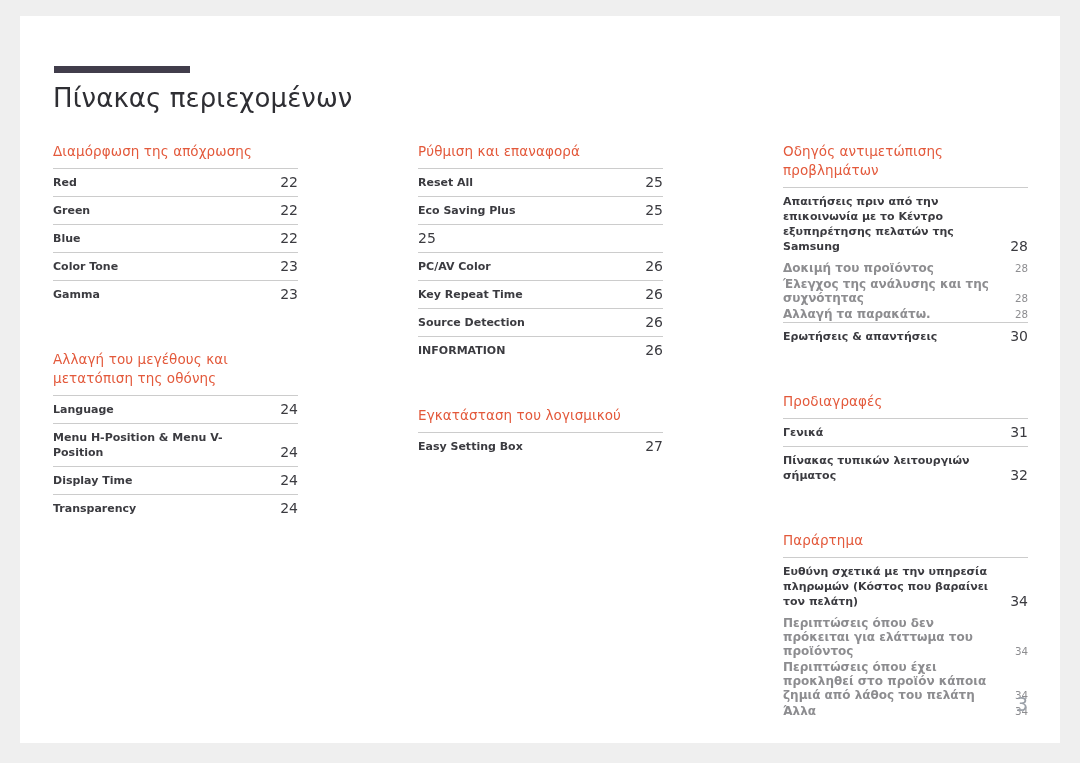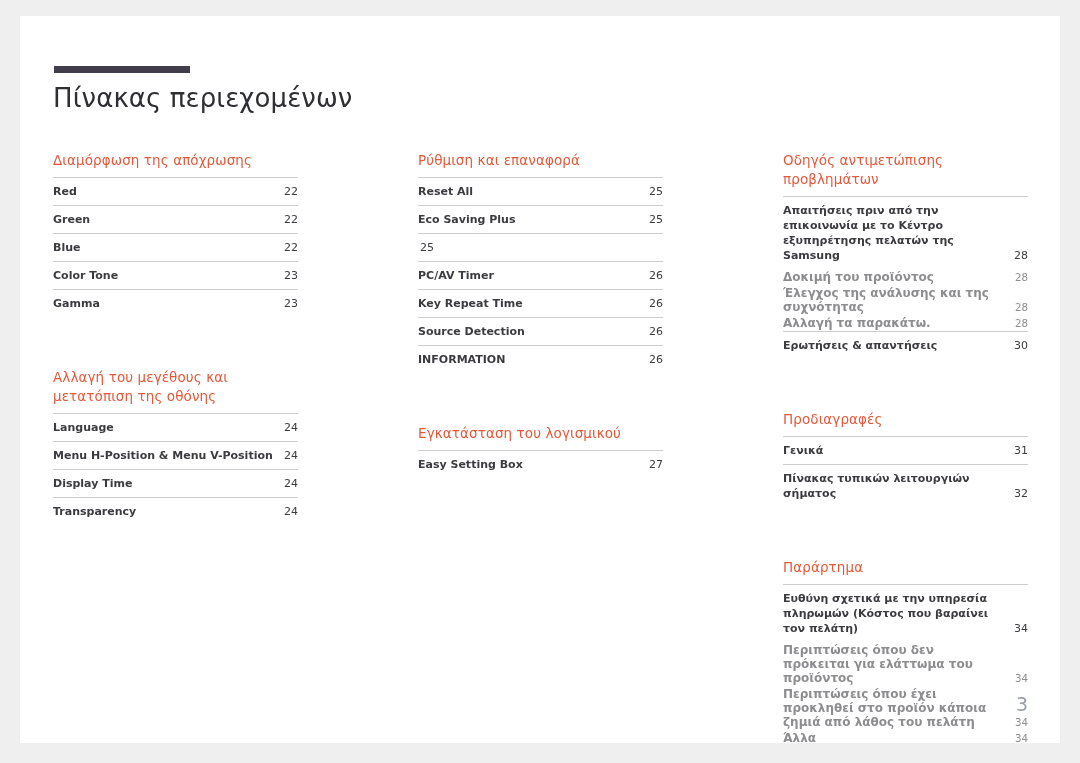--- a/index.html
+++ b/index.html
@@ -57,21 +57,20 @@
 
   .section { margin-bottom: 0; }
 
   .section-heading {
     color: #e3593b;
     font-size: 13.5px;
     font-weight: 400;
     line-height: 19px;
     letter-spacing: 0.1px;
     margin-bottom: 7px;
-    margin-top: 9px;
   }
 
   
   .entries { width: 245px; }
 
   .entry {
     display: flex;
     align-items: flex-start;
     justify-content: space-between;
     border-top: 1px solid #cccccc;
@@ -81,21 +80,21 @@
 
   .entry-label {
     font-size: 11px;
     line-height: 15px;
     color: #3b3b40;
     font-weight: 700;
     flex: 1 1 auto;
   }
 
   .entry-page {
-    font-size: 11px;
+    font-size: 14px;
     line-height: 15px;
     color: #3b3b40;
     flex: 0 0 auto;
     text-align: right;
     min-width: 16px;
     align-self: flex-end;
   }
 
   
   .entry.sub {
@@ -193,21 +192,21 @@
               <span class="entry-page">25</span>
             </div>
             <div class="entry">
               <span class="entry-label">Eco Saving Plus</span>
               <span class="entry-page">25</span>
             </div>
             <div class="entry">
               <span class="entry-page">25</span>
             </div>
             <div class="entry">
-              <span class="entry-label">PC/AV Timer</span>
+              <span class="entry-label">PC/AV Color</span>
               <span class="entry-page">26</span>
             </div>
             <div class="entry">
               <span class="entry-label">Key Repeat Time</span>
               <span class="entry-page">26</span>
             </div>
             <div class="entry">
               <span class="entry-label">Source Detection</span>
               <span class="entry-page">26</span>
             </div>

